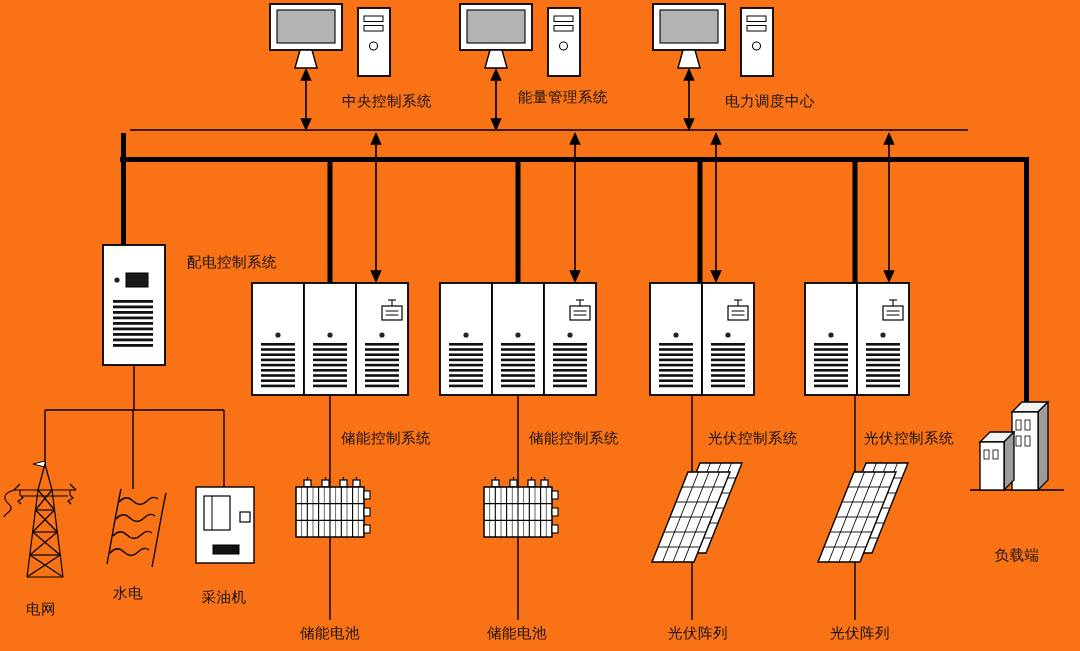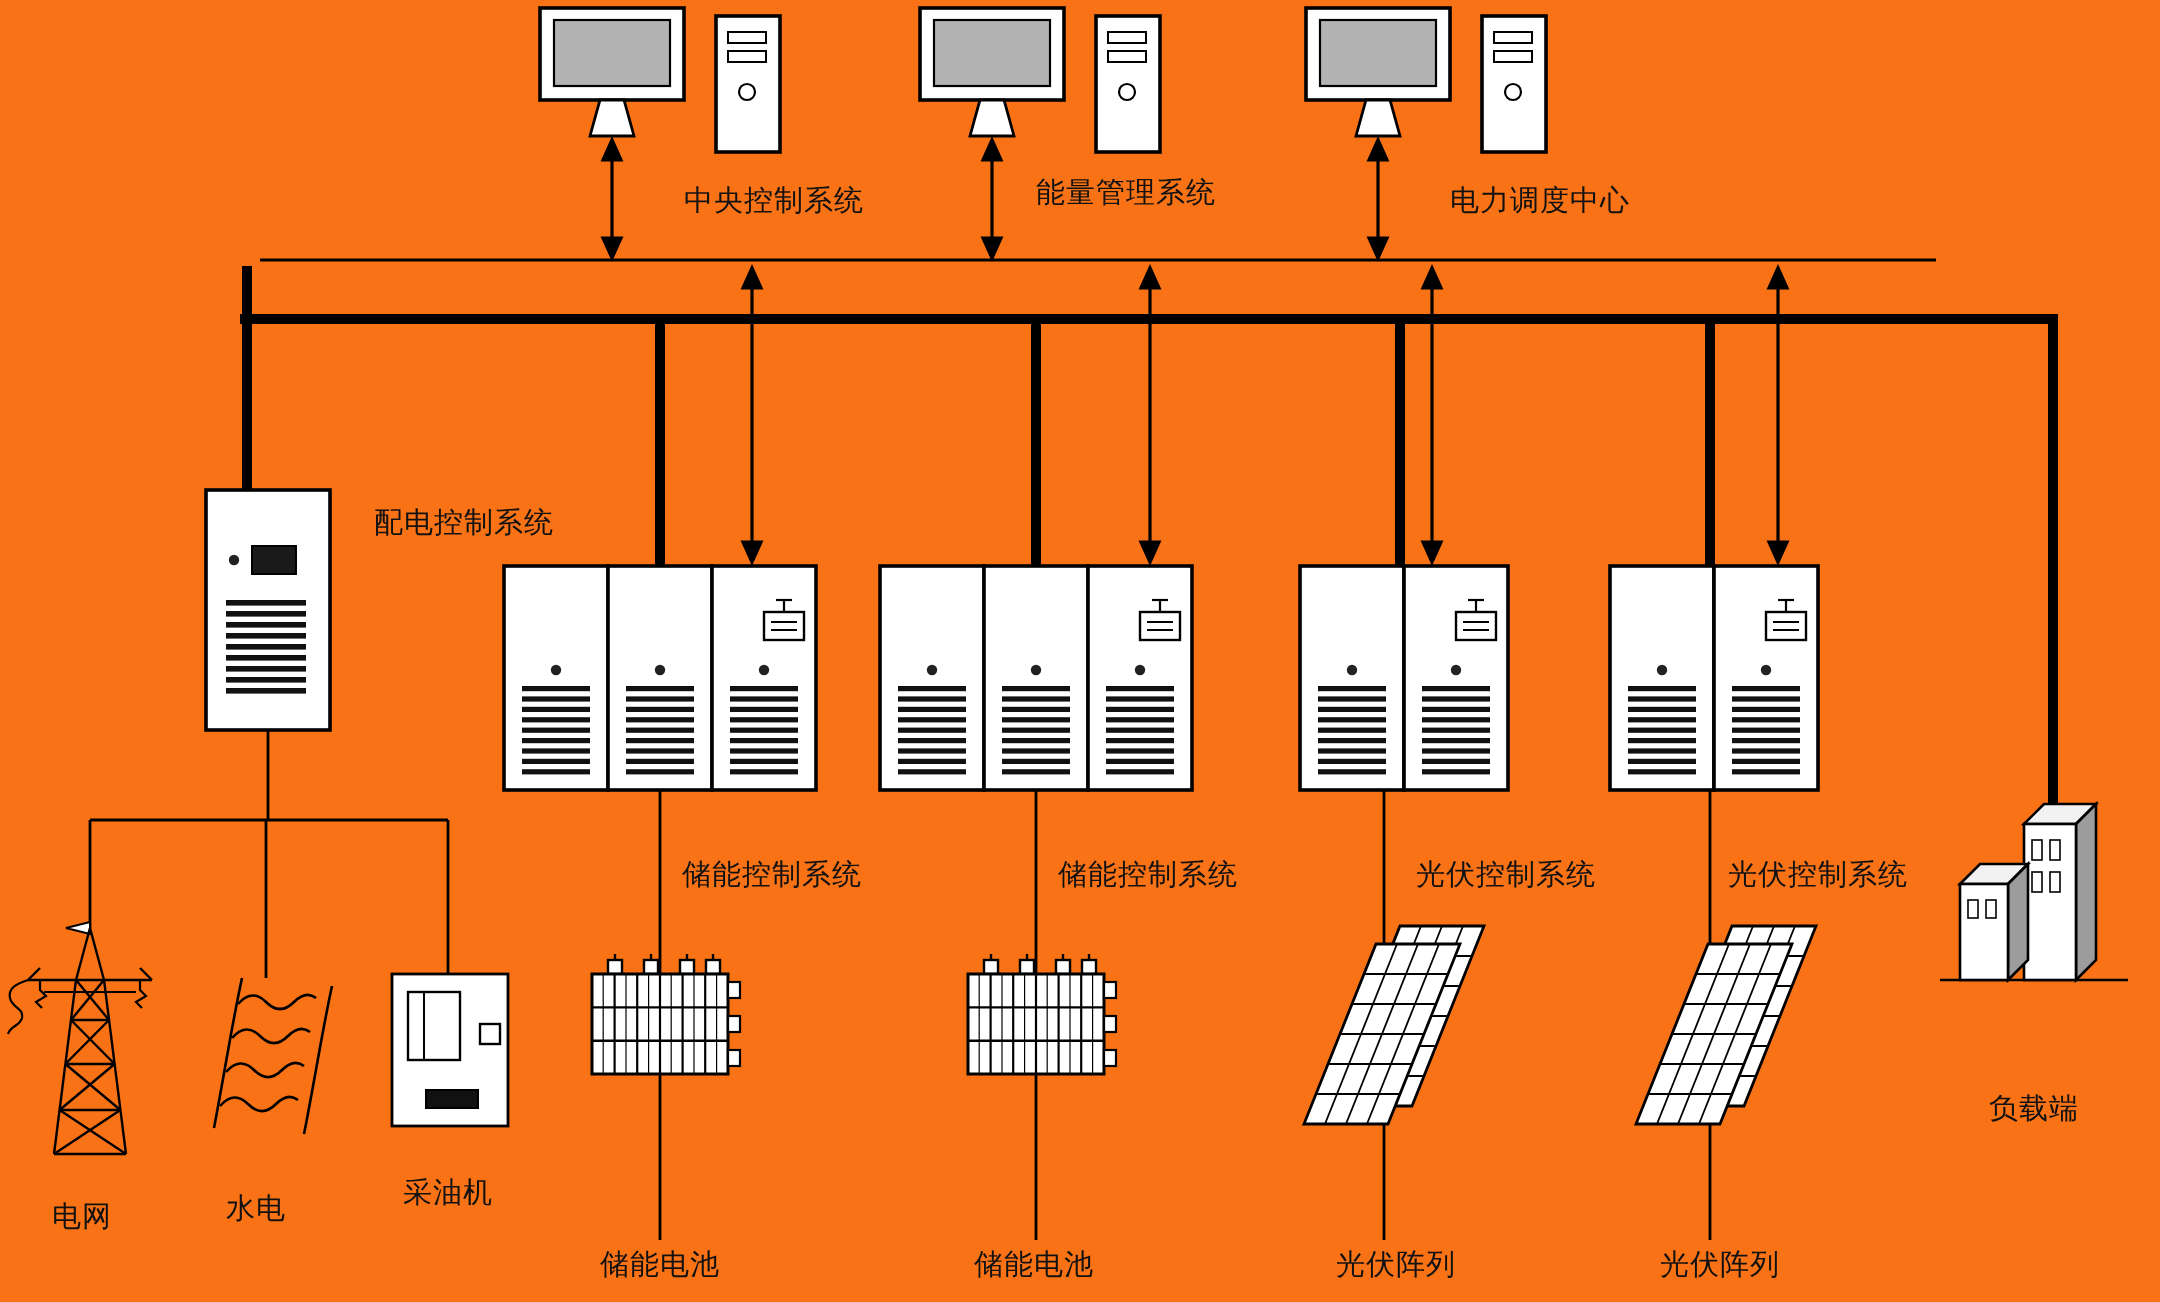--- a/index.html
+++ b/index.html
@@ -293,21 +293,21 @@
 <div class="lbl" style="left:563px;top:88px;">能量管理系统</div>
 <div class="lbl" style="left:770px;top:92px;">电力调度中心</div>
 
 <div class="lbl left" style="left:187px;top:253px;">配电控制系统</div>
 <div class="lbl" style="left:386px;top:429px;">储能控制系统</div>
 <div class="lbl" style="left:574px;top:429px;">储能控制系统</div>
 <div class="lbl" style="left:753px;top:429px;">光伏控制系统</div>
 <div class="lbl" style="left:909px;top:429px;">光伏控制系统</div>
 
 <div class="lbl" style="left:41px;top:600px;">电网</div>
-<div class="lbl" style="left:128px;top:596px;text-align:center;">水电</div>
+<div class="lbl" style="left:128px;top:584px;text-align:center;">水电</div>
 <div class="lbl" style="left:224px;top:588px;">采油机</div>
 
 <div class="lbl" style="left:330px;top:624px;">储能电池</div>
 <div class="lbl" style="left:517px;top:624px;">储能电池</div>
 <div class="lbl" style="left:698px;top:624px;">光伏阵列</div>
 <div class="lbl" style="left:860px;top:624px;">光伏阵列</div>
 
 <div class="lbl" style="left:1017px;top:523px;margin-top:23px;">负载端</div>
 
 </div>

